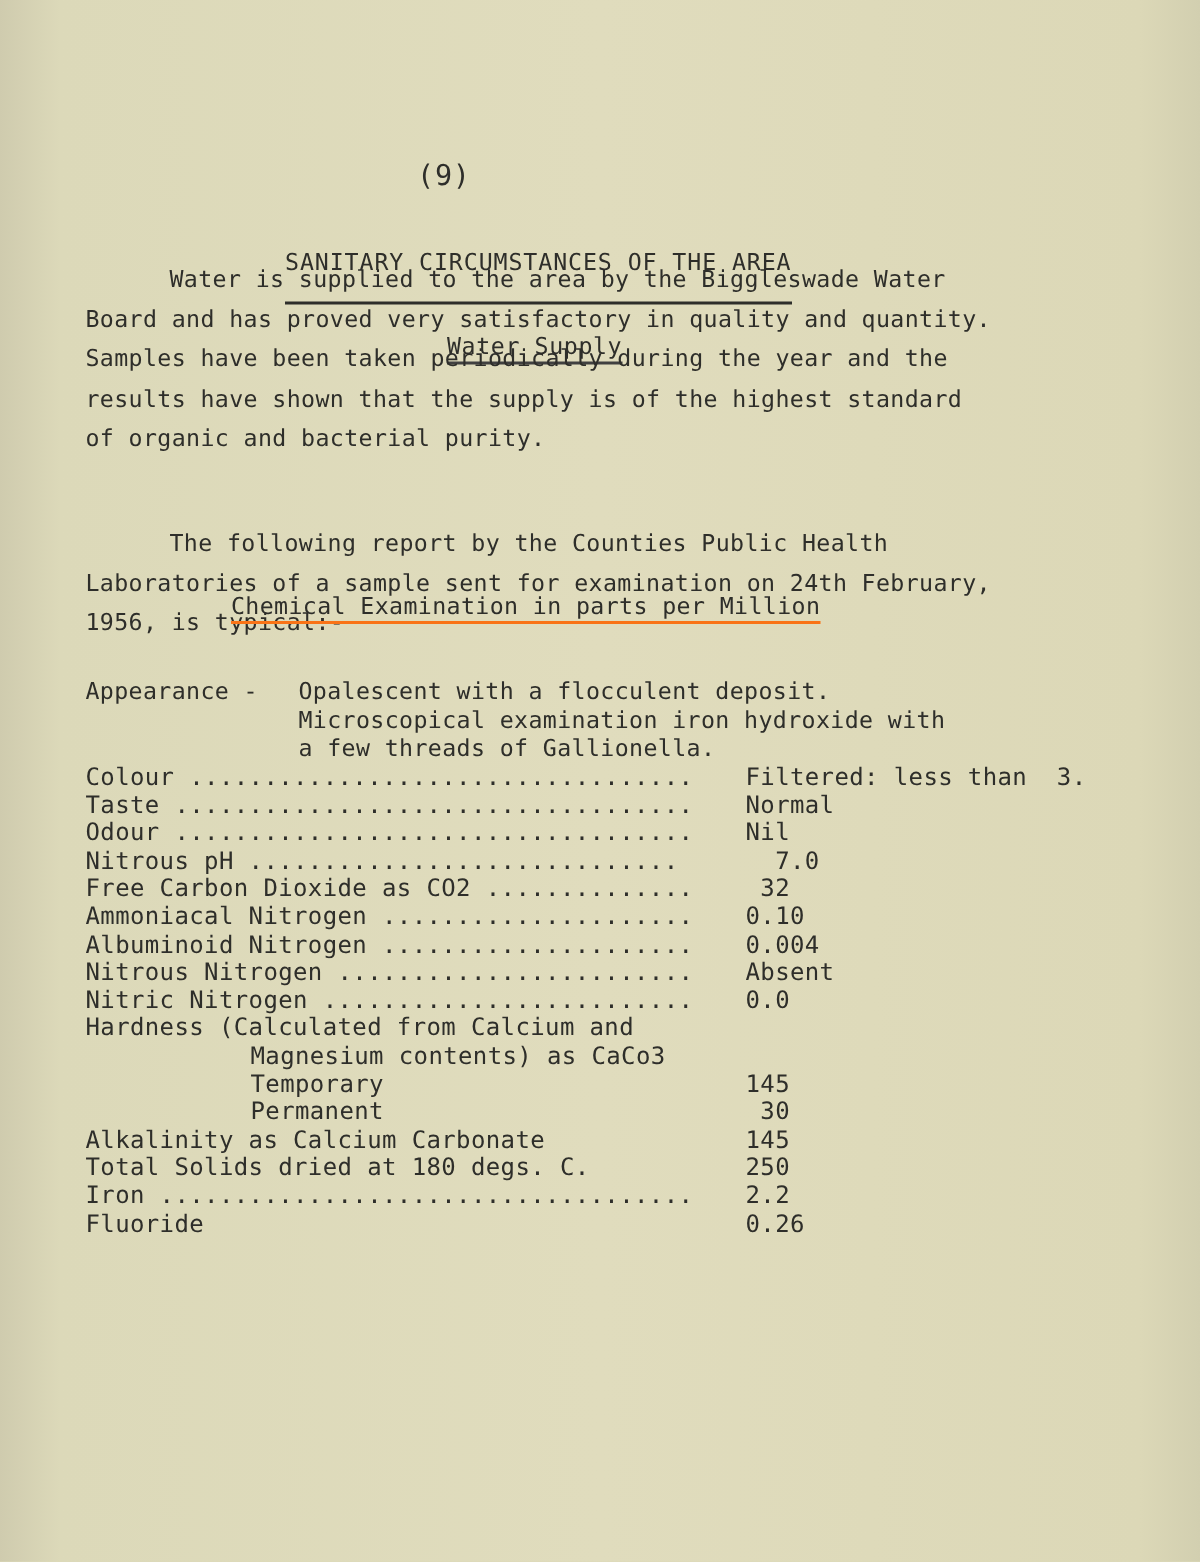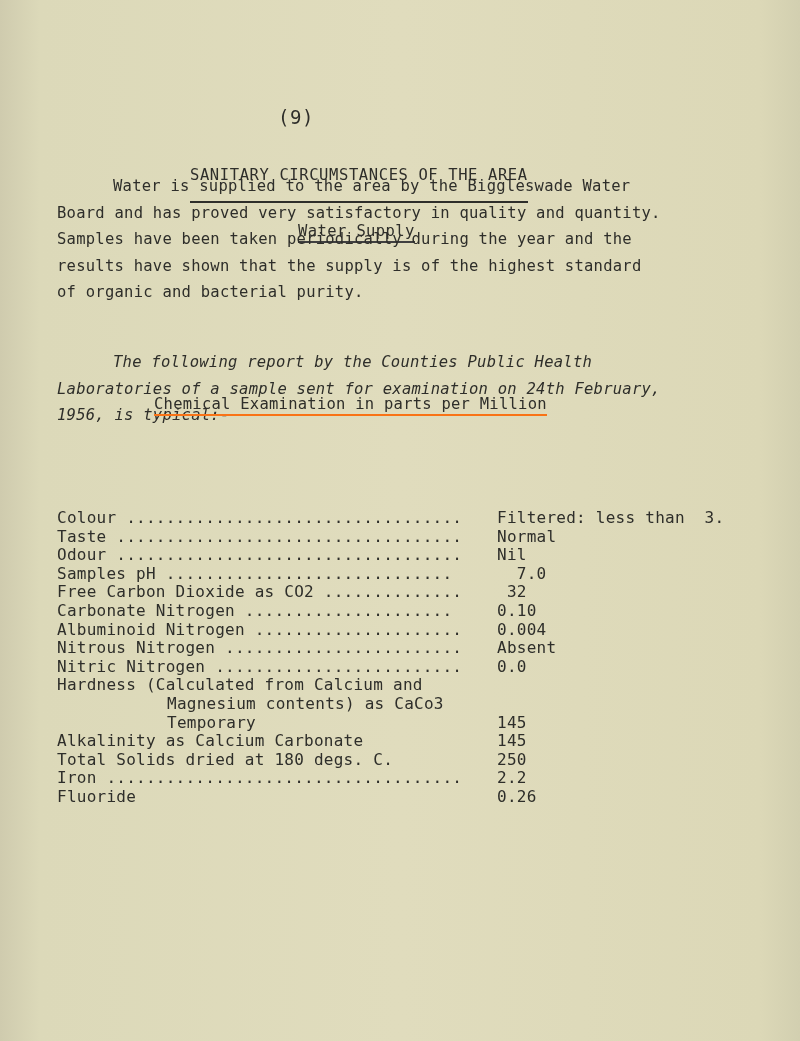--- a/index.html
+++ b/index.html
@@ -47,21 +47,21 @@
     position: absolute;
     left: 57px;
     width: 720px;
     font-size: 15.5px;
     line-height: 26.5px;
     letter-spacing: 0.25px;
   }
   .para .line { display: block; white-space: pre; }
   .para .indent { padding-left: 56px; }
   .para1 { top: 173px; }
-  .para2 { top: 349px; font-style: italic; }
+  .para2 { top: 349px; }
   .section-heading {
     left: 154px; top: 395px;
     font-size: 15.5px;
     letter-spacing: 0.25px;
     border-bottom: 2px solid #f97316;
     line-height: 18px;
     padding-bottom: 1px;
   }
   .appearance {
     position: absolute;
@@ -122,44 +122,52 @@
   </div>
 
   <div class="para para2">
     <span class="line indent">The following report by the Counties Public Health</span>
     <span class="line">Laboratories of a sample sent for examination on 24th February,</span>
     <span class="line">1956, is typical:-</span>
   </div>
 
   <div class="abs section-heading">Chemical Examination in parts per Million</div>
 
+  <div class="appearance">
+    <div class="row">
+      <span class="label">Appearance - </span>
+      <span>Opalescent with a flocculent deposit.</span>
+    </div>
+    <div class="cont">Microscopical examination iron hydroxide with</div>
+    <div class="cont">a few threads of Gallionella.</div>
+  </div>
 
   <div class="results">
     <div class="row">
       <span class="lbl">Colour ..................................</span>
       <span class="val">Filtered: less than  3.</span>
     </div>
     <div class="row">
       <span class="lbl">Taste ...................................</span>
       <span class="val">Normal</span>
     </div>
     <div class="row">
       <span class="lbl">Odour ...................................</span>
       <span class="val">Nil</span>
     </div>
     <div class="row">
-      <span class="lbl">Samples pH .............................</span>
+      <span class="lbl">Nitrous pH .............................</span>
       <span class="val">  7.0</span>
     </div>
     <div class="row">
       <span class="lbl">Free Carbon Dioxide as CO2 ..............</span>
       <span class="val"> 32</span>
     </div>
     <div class="row">
-      <span class="lbl">Carbonate Nitrogen .....................</span>
+      <span class="lbl">Ammoniacal Nitrogen .....................</span>
       <span class="val">0.10</span>
     </div>
     <div class="row">
       <span class="lbl">Albuminoid Nitrogen .....................</span>
       <span class="val">0.004</span>
     </div>
     <div class="row">
       <span class="lbl">Nitrous Nitrogen ........................</span>
       <span class="val">Absent</span>
     </div>
@@ -171,20 +179,24 @@
     <div class="row">
       <span>Hardness (Calculated from Calcium and</span>
     </div>
     <div class="row">
       <span class="note">Magnesium contents) as CaCo3</span>
     </div>
     <div class="row">
       <span class="lbl sub">Temporary</span>
       <span class="val">145</span>
     </div>
+    <div class="row">
+      <span class="lbl sub">Permanent</span>
+      <span class="val"> 30</span>
+    </div>
 
     <div class="row">
       <span class="lbl">Alkalinity as Calcium Carbonate</span>
       <span class="val">145</span>
     </div>
     <div class="row">
       <span class="lbl">Total Solids dried at 180 degs. C.</span>
       <span class="val">250</span>
     </div>
     <div class="row">

